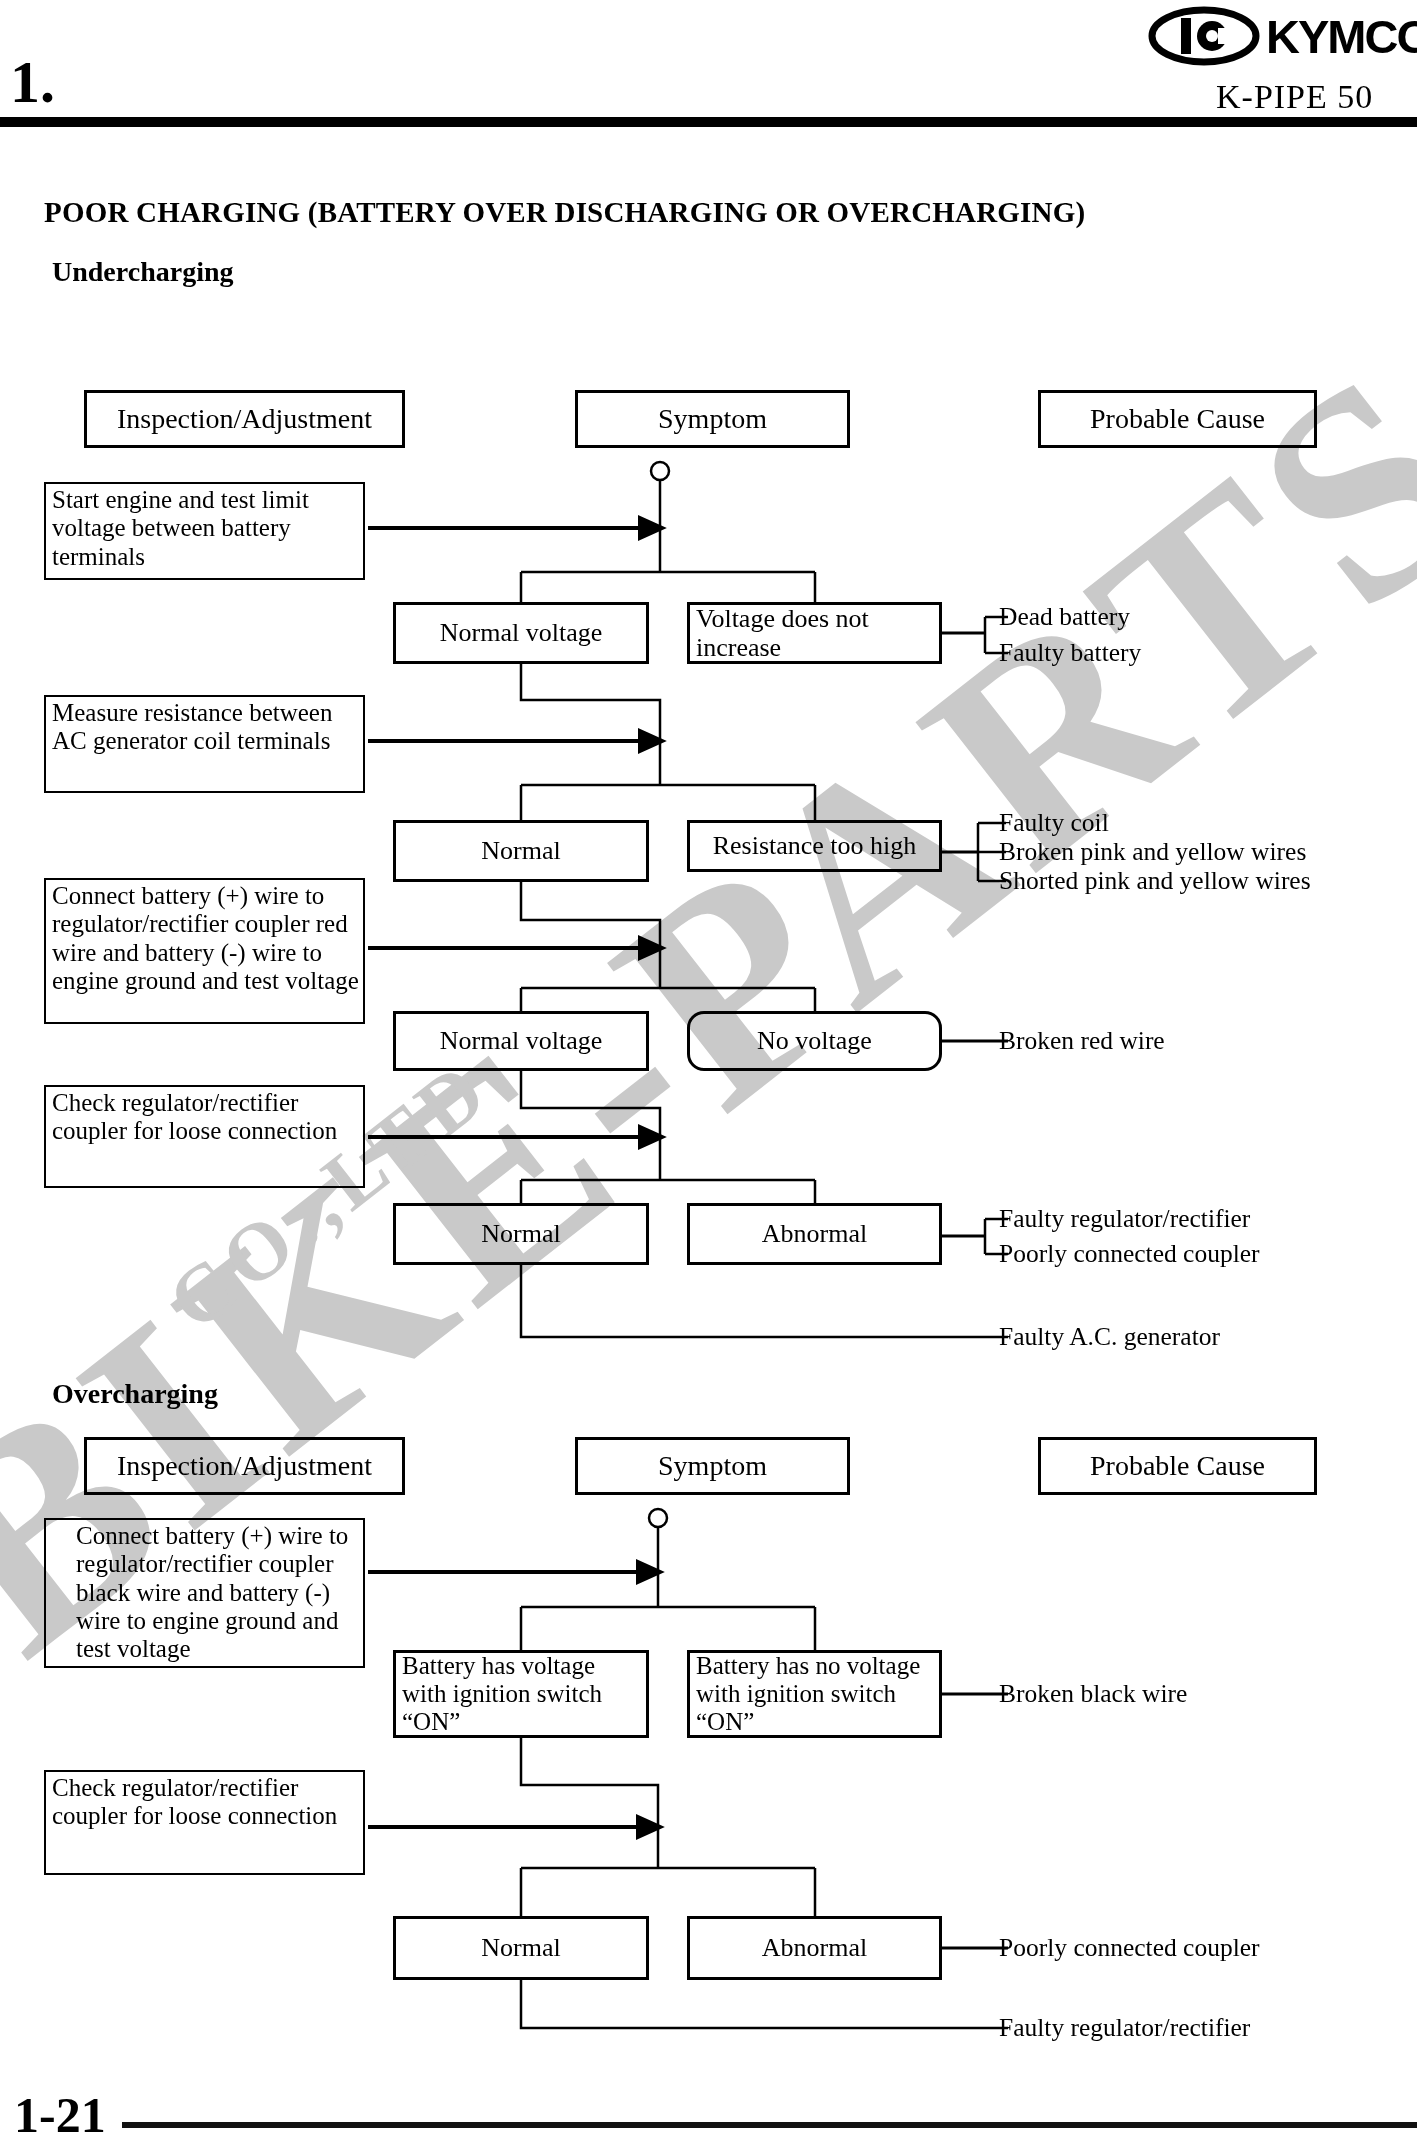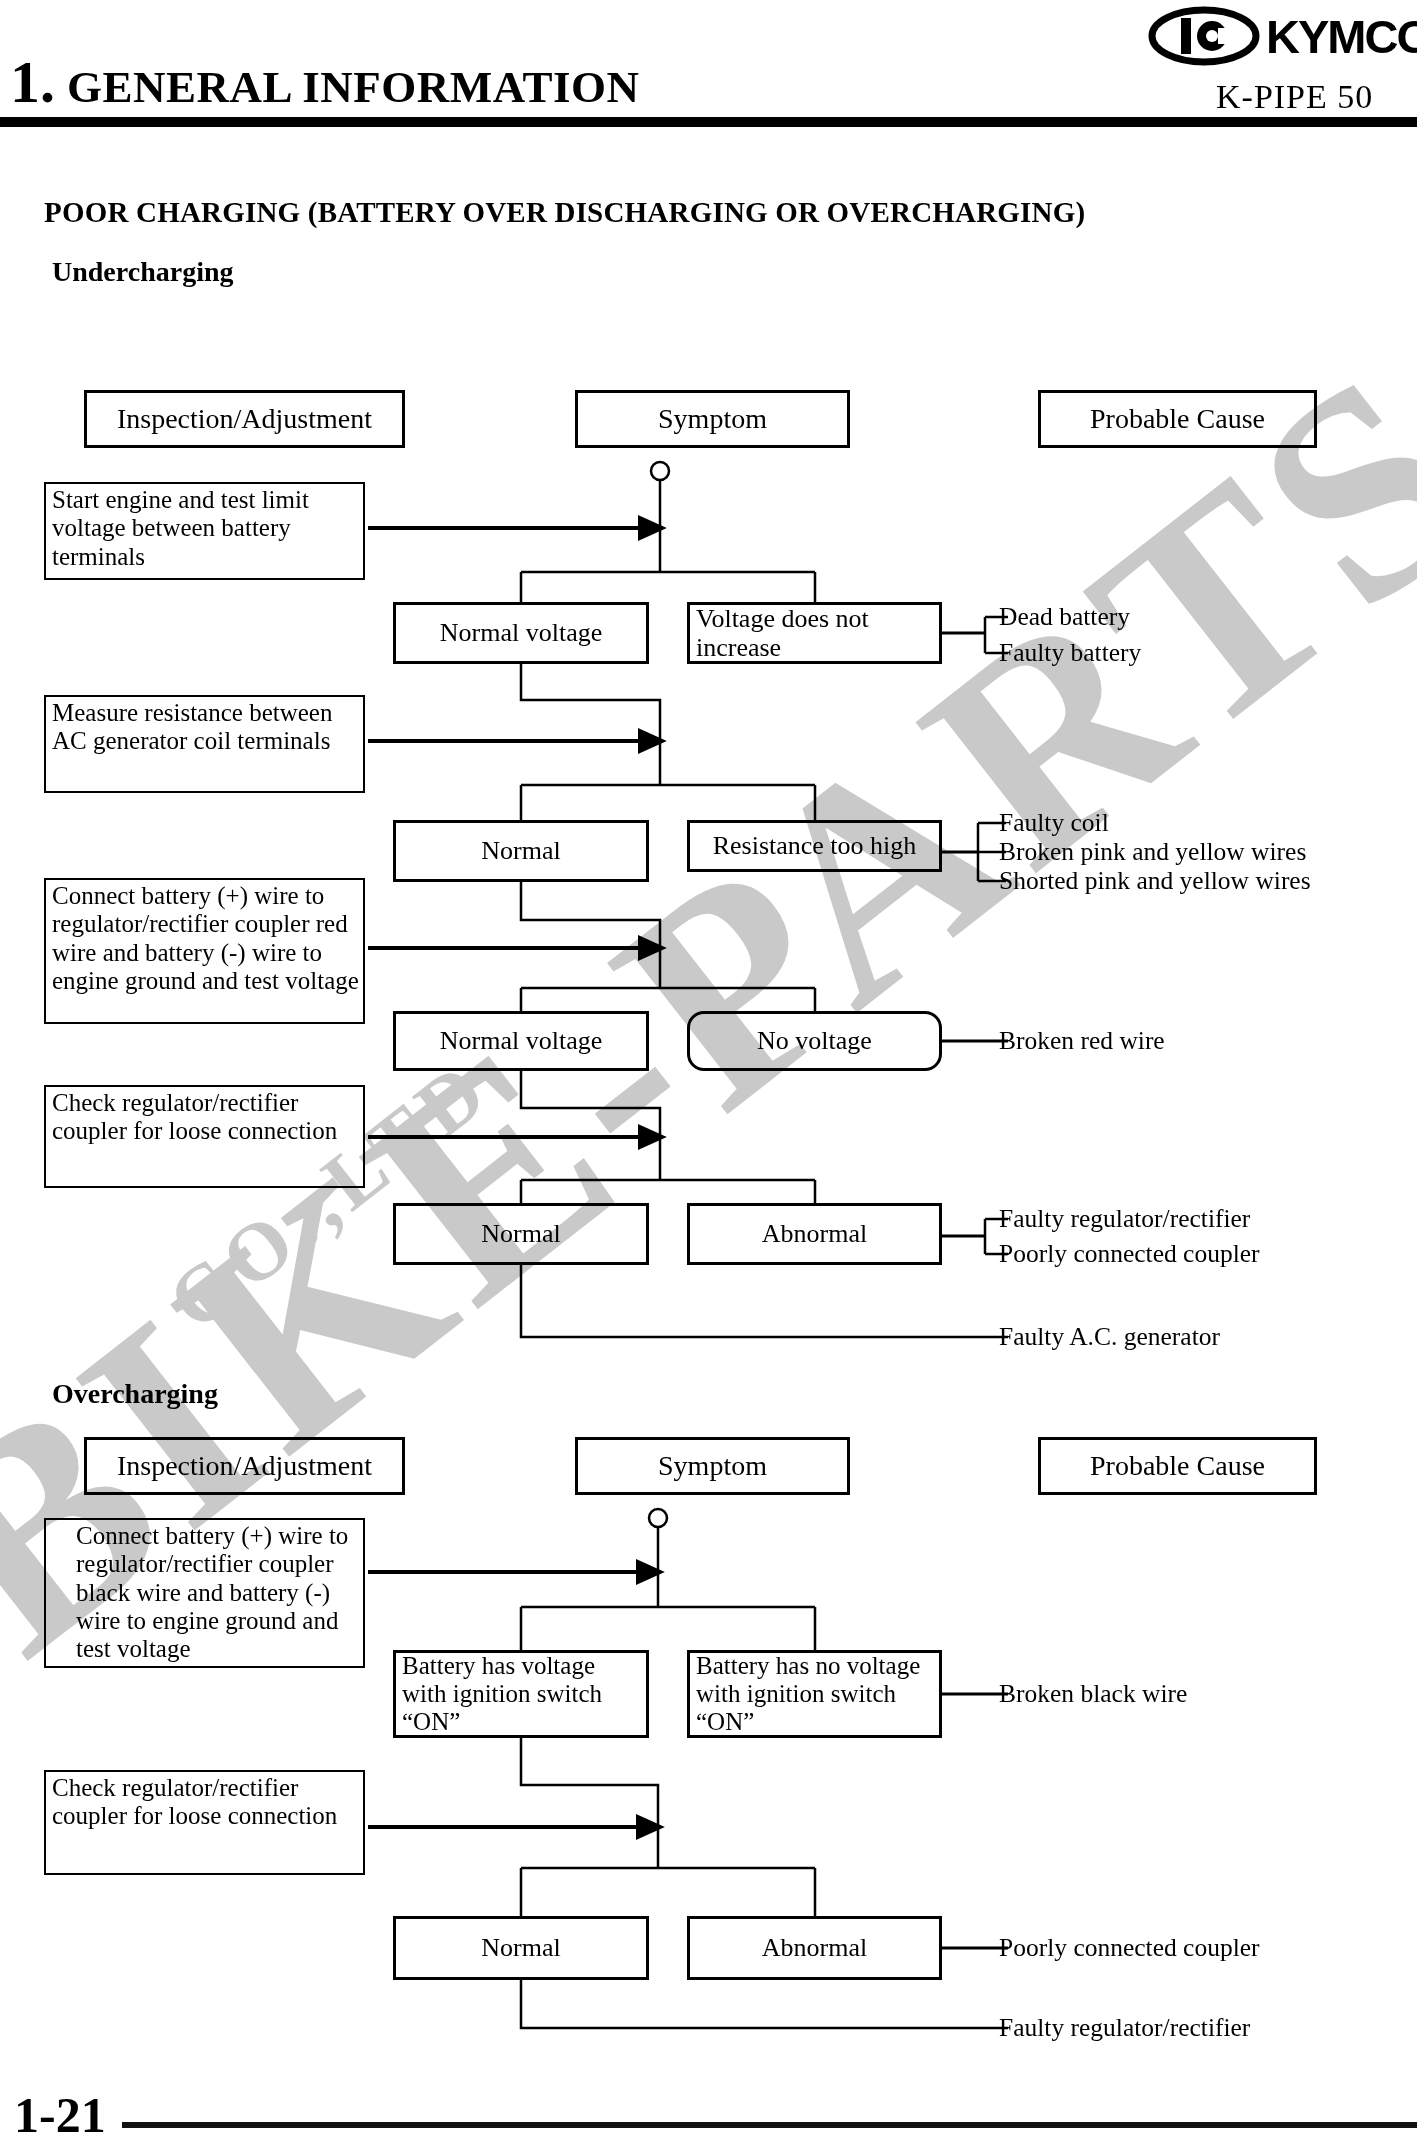--- a/index.html
+++ b/index.html
@@ -104,21 +104,20 @@
       <ellipse cx="56" cy="30" rx="52" ry="26" fill="none" stroke="#000" stroke-width="7"></ellipse>
       <rect x="33" y="12" width="10" height="36" fill="#000"></rect>
       <circle cx="64" cy="30" r="15" fill="#000"></circle>
       <circle cx="64" cy="30" r="6" fill="#fff"></circle>
       <rect x="70" y="22" width="12" height="16" fill="#fff"></rect>
     </svg>
     <span id="brand-word">KYMCO</span>
   </div>
   <div class="abs" id="chapter-title">
     <span id="chapter-num">1.</span>
-    <span id="chapter-text">GENERAL INFORMATION</span>
   </div>
   <div class="abs" id="model-name">K-PIPE 50</div>
   <div class="abs" id="top-rule"></div>
 
   <div class="abs" id="page-title">POOR CHARGING (BATTERY OVER DISCHARGING OR OVERCHARGING)</div>
 
   <div class="abs sec-heading" style="top:256px">Undercharging</div>
 
   <div class="box hdr" style="left:44px;  top:390px; width:321px; height:58px;">Inspection/Adjustment</div>
   <div class="box hdr" style="left:535px; top:390px; width:275px; height:58px;">Symptom</div>

